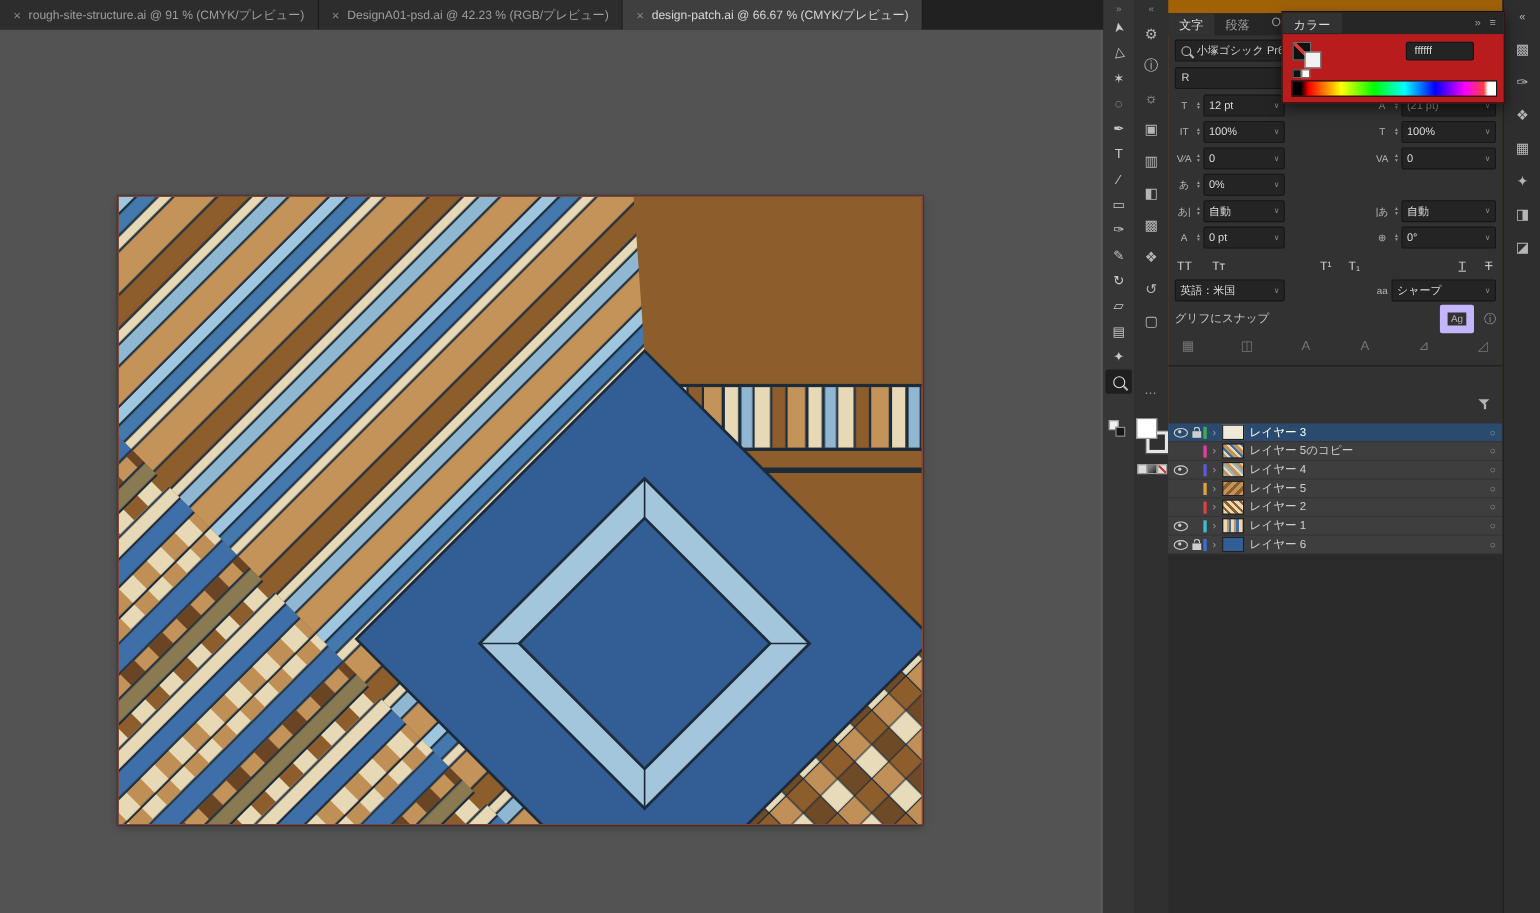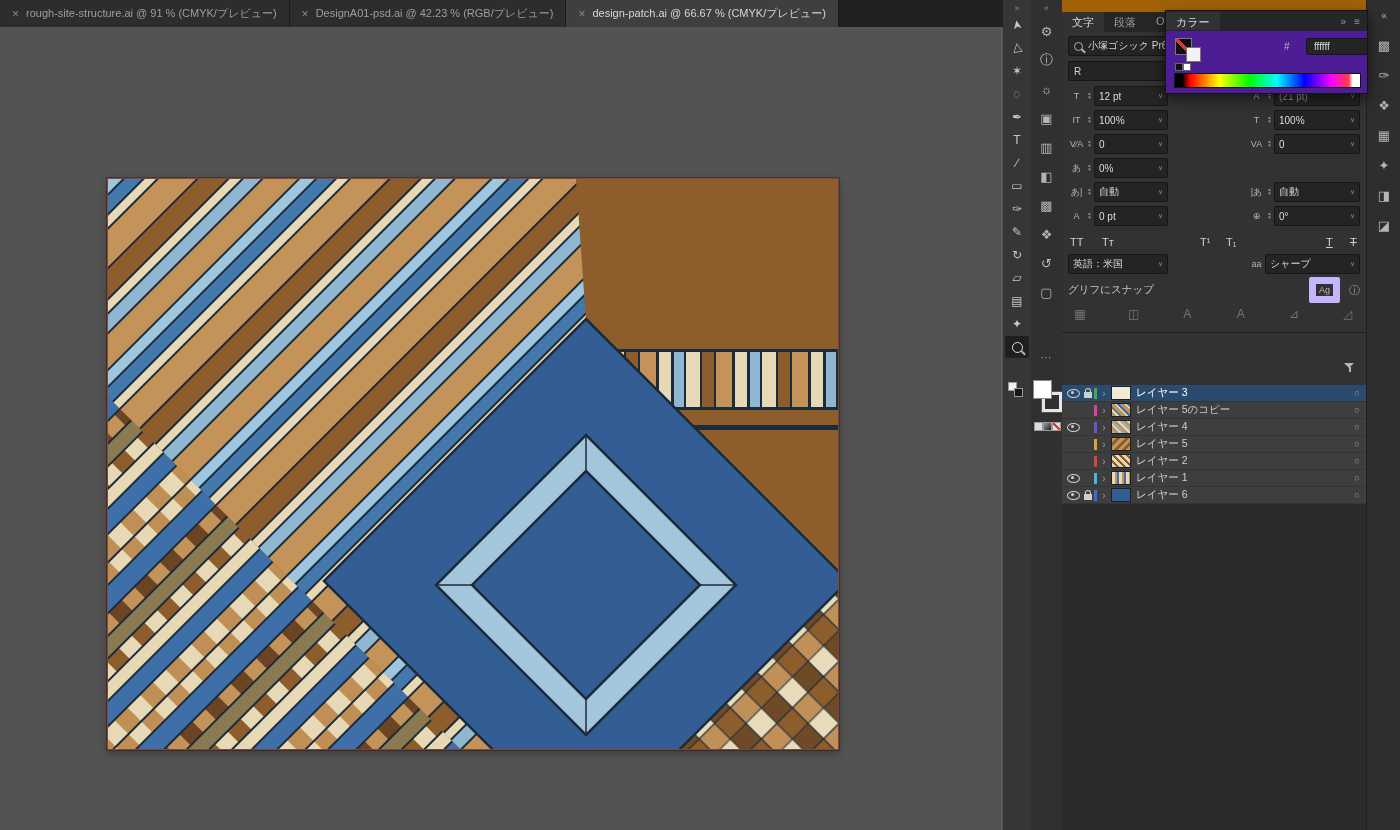--- a/index.html
+++ b/index.html
@@ -74,31 +74,31 @@
   .t1{background:#f2ead8}
   .t2{background:repeating-linear-gradient(45deg,#c4935a 0 3px,#e7d9b6 3px 5px,#3f6fa8 5px 7px)}
   .t3{background:repeating-linear-gradient(45deg,#8fb7d2 0 2px,#c4935a 2px 5px,#e7d9b6 5px 7px)}
   .t4{background:repeating-linear-gradient(-45deg,#c4935a 0 3px,#8e5d2c 3px 6px)}
   .t5{background:repeating-linear-gradient(45deg,#e7d9b6 0 3px,#8e5d2c 3px 5px)}
   .t6{background:repeating-linear-gradient(90deg,#e7d9b6 0 3px,#c4935a 3px 5px,#3f6fa8 5px 7px)}
   .t7{background:#335e95}
   .lname{flex:1;white-space:nowrap;overflow:hidden}
   .target{width:18px;text-align:center;color:#9a9a9a;font-size:9px;flex:none}
   
-  #colorpanel{position:absolute;left:1165px;top:10px;width:201px;height:82px;background:#4c1d95;border:1px solid #141414;box-shadow:0 5px 12px rgba(0,0,0,.55);z-index:9}
+  #colorpanel{position:absolute;left:1165px;top:10px;width:201px;height:82px;background:#b91c1c;border:1px solid #141414;box-shadow:0 5px 12px rgba(0,0,0,.55);z-index:9}
   #colorpanel .hdr{height:20px;background:#262626;display:flex;align-items:center}
   #colorpanel .hdr .ptab{padding:3px 10px 0}
   .hicons{margin-left:auto;display:flex;gap:8px;padding-right:7px;color:#9a9a9a;font-size:10px}
   .cp-fill{position:absolute;left:9px;top:27px;width:15px;height:15px;background:#111;border:1px solid #777;
            background-image:linear-gradient(45deg,transparent 42%,#d33a3a 42%,#d33a3a 58%,transparent 58%)}
   .cp-stroke{position:absolute;left:20px;top:36px;width:13px;height:13px;background:#f2f2f2;border:1px solid #777}
   .cp-mini-b{position:absolute;left:9px;top:52px;width:6px;height:6px;background:#111;border:1px solid #666}
   .cp-mini-w{position:absolute;left:17px;top:52px;width:6px;height:6px;background:#fff;border:1px solid #666}
   .cp-hex-label{position:absolute;left:118px;top:30px;color:#b5b5b5;font-size:10px}
-  .cp-hex{position:absolute;left:140px;top:27px;width:62px;height:17px}
+  .cp-hex{position:absolute;left:112px;top:27px;width:62px;height:17px}
   .spectrum{position:absolute;left:8px;top:62px;width:185px;height:13px;border:1px solid #141414;
     background:linear-gradient(to right,#000 0 4%,#ff0000 8%,#ffff00 24%,#00ff00 40%,#00ffff 55%,#0000ff 70%,#ff00ff 85%,#ff4040 94%,#fff 96% 100%)}
   
   #rightstrip{position:absolute;left:1366px;top:0;width:34px;height:830px;background:#2e2e2e;border-left:1px solid #1f1f1f}
   .ricon{width:26px;height:24px;margin:6px auto 0;display:flex;align-items:center;justify-content:center;color:#b5b5b5;font-size:13px}
   .dots{color:#9a9a9a;text-align:center;font-size:11px;letter-spacing:1px}
 </style>
 </head>
 <body>
 

